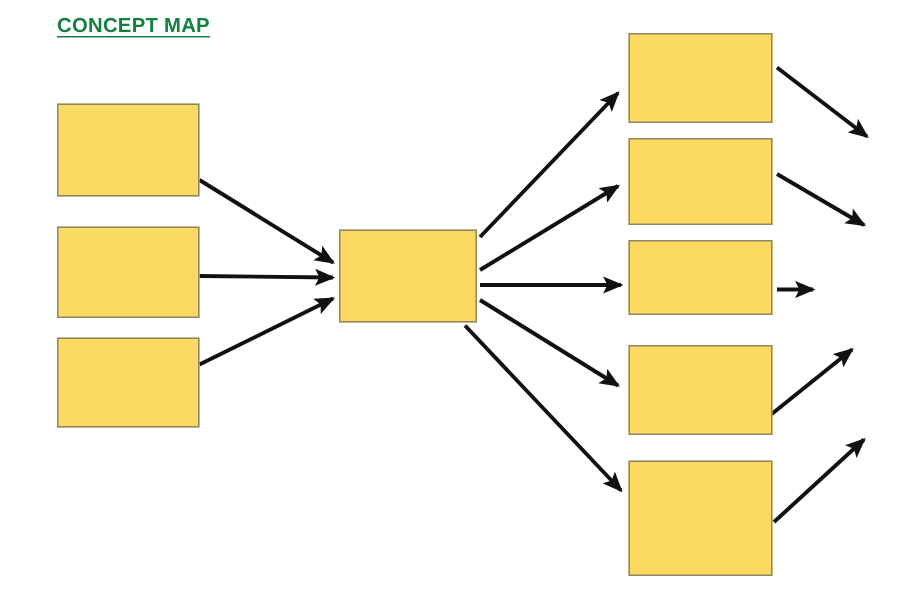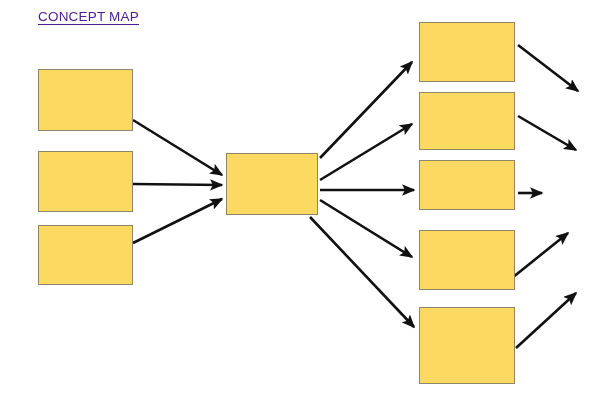--- a/index.html
+++ b/index.html
@@ -17,23 +17,23 @@
     position: relative;
     width: 600px;
     height: 405px;
     background: #ffffff;
   }
   #title {
     position: absolute;
     left: 38px;
     top: 9px;
     font-size: 13.5px;
-    font-weight: normal;
+    font-weight: bold;
     letter-spacing: 0.2px;
-    color: #4c1d95;
+    color: #15803d;
     text-decoration: underline;
     text-underline-offset: 3px;
     white-space: nowrap;
   }
   .node {
     position: absolute;
     background: #fcd961;
     border: 1.5px solid #8c8566;
     box-sizing: border-box;
   }

